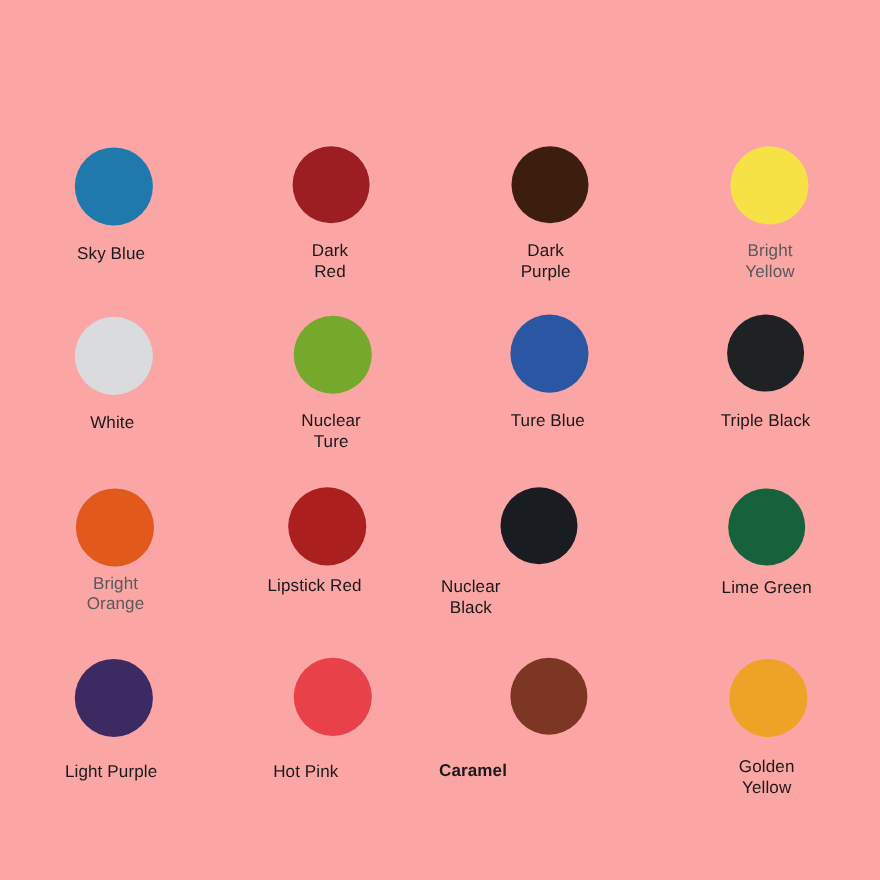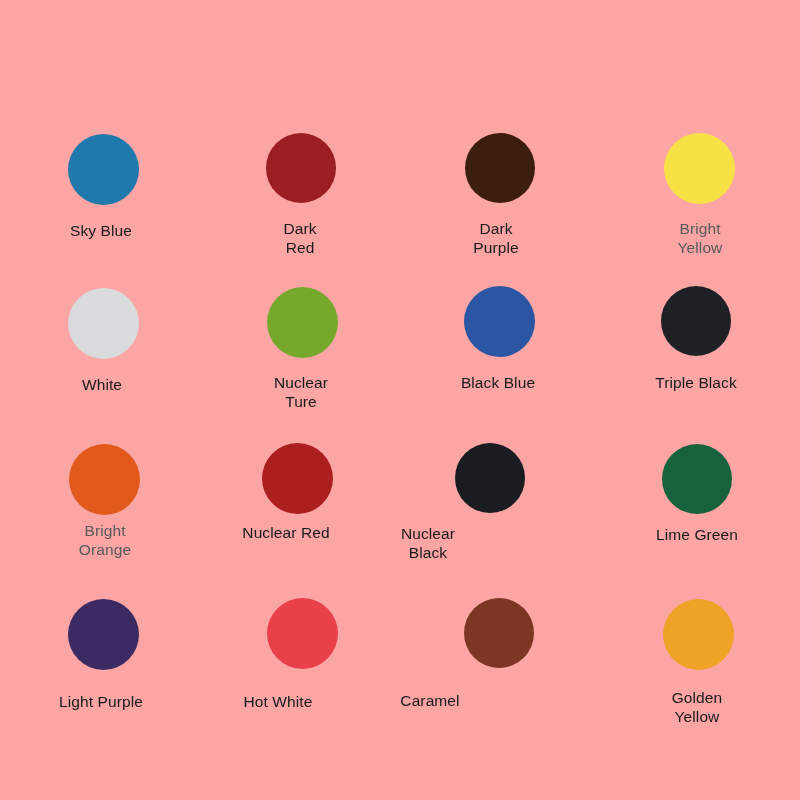--- a/index.html
+++ b/index.html
@@ -69,54 +69,54 @@
       <div class="swatch-dot" title="White" style="width: 71px; height: 71px; left: 67.5px; top: 287.5px; background: rgb(217, 219, 221);"></div>
       <div class="swatch-label" style="left: -8px; top: 375px; width: 220px;">White</div>
     </div>
     <div class="swatch-cell" style="left: 0px; top: 0px; width: 800px; height: 0px;">
       <div class="swatch-dot" title="Nuclear Green" style="width: 71px; height: 71px; left: 266.5px; top: 286.5px; background: rgb(118, 168, 43);"></div>
       <div class="swatch-label" style="left: 191px; top: 373px; width: 220px;">Nuclear
 Ture</div>
     </div>
     <div class="swatch-cell" style="left: 0px; top: 0px; width: 800px; height: 0px;">
       <div class="swatch-dot" title="Ture Blue" style="width: 71px; height: 71px; left: 463.5px; top: 285.5px; background: rgb(42, 86, 164);"></div>
-      <div class="swatch-label" style="left: 388px; top: 373px; width: 220px;">Black Blue</div>
+      <div class="swatch-label" style="left: 388px; top: 373px; width: 220px;">Ture Blue</div>
     </div>
     <div class="swatch-cell" style="left: 0px; top: 0px; width: 800px; height: 0px;">
       <div class="swatch-dot" title="Triple Black" style="width: 70px; height: 70px; left: 661px; top: 286px; background: rgb(30, 34, 36);"></div>
       <div class="swatch-label" style="left: 586px; top: 373px; width: 220px;">Triple Black</div>
     </div>
     <div class="swatch-cell" style="left: 0px; top: 0px; width: 800px; height: 0px;">
       <div class="swatch-dot" title="Bright Orange" style="width: 71px; height: 71px; left: 68.5px; top: 443.5px; background: rgb(225, 89, 27);"></div>
       <div class="swatch-label muted" style="left: -5px; top: 521px; width: 220px;">Bright
 Orange</div>
     </div>
     <div class="swatch-cell" style="left: 0px; top: 0px; width: 800px; height: 0px;">
       <div class="swatch-dot" title="Lipstick Red" style="width: 71px; height: 71px; left: 261.5px; top: 442.5px; background: rgb(171, 31, 31);"></div>
-      <div class="swatch-label" style="left: 176px; top: 523px; width: 220px;">Nuclear Red</div>
+      <div class="swatch-label" style="left: 176px; top: 523px; width: 220px;">Lipstick Red</div>
     </div>
     <div class="swatch-cell" style="left: 0px; top: 0px; width: 800px; height: 0px;">
       <div class="swatch-dot" title="Linning Black" style="width: 70px; height: 70px; left: 455px; top: 443px; background: rgb(25, 29, 34);"></div>
       <div class="swatch-label" style="left: 318px; top: 524px; width: 220px;">Nuclear
 Black</div>
     </div>
     <div class="swatch-cell" style="left: 0px; top: 0px; width: 800px; height: 0px;">
       <div class="swatch-dot" title="Lime Green" style="width: 70px; height: 70px; left: 662px; top: 444px; background: rgb(22, 98, 60);"></div>
       <div class="swatch-label" style="left: 587px; top: 525px; width: 220px;">Lime Green</div>
     </div>
     <div class="swatch-cell" style="left: 0px; top: 0px; width: 800px; height: 0px;">
       <div class="swatch-dot" title="Light Purple" style="width: 71px; height: 71px; left: 67.5px; top: 598.5px; background: rgb(60, 42, 99);"></div>
       <div class="swatch-label" style="left: -9px; top: 692px; width: 220px;">Light Purple</div>
     </div>
     <div class="swatch-cell" style="left: 0px; top: 0px; width: 800px; height: 0px;">
       <div class="swatch-dot" title="Hot Pink" style="width: 71px; height: 71px; left: 266.5px; top: 597.5px; background: rgb(232, 65, 74);"></div>
-      <div class="swatch-label" style="left: 168px; top: 692px; width: 220px;">Hot White</div>
+      <div class="swatch-label" style="left: 168px; top: 692px; width: 220px;">Hot Pink</div>
     </div>
     <div class="swatch-cell" style="left: 0px; top: 0px; width: 800px; height: 0px;">
       <div class="swatch-dot" title="Caramel" style="width: 70px; height: 70px; left: 464px; top: 598px; background: rgb(125, 53, 36);"></div>
-      <div class="swatch-label" style="left: 320px; top: 691px; width: 220px;">Caramel</div>
+      <div class="swatch-label" style="left: 320px; top: 691px; width: 220px; font-weight: bold;">Caramel</div>
     </div>
     <div class="swatch-cell" style="left: 0px; top: 0px; width: 800px; height: 0px;">
       <div class="swatch-dot" title="Golden Yellow" style="width: 71px; height: 71px; left: 662.5px; top: 598.5px; background: rgb(239, 163, 38);"></div>
       <div class="swatch-label" style="left: 587px; top: 688px; width: 220px;">Golden
 Yellow</div>
     </div>
   </div>
 
 </body></html>

